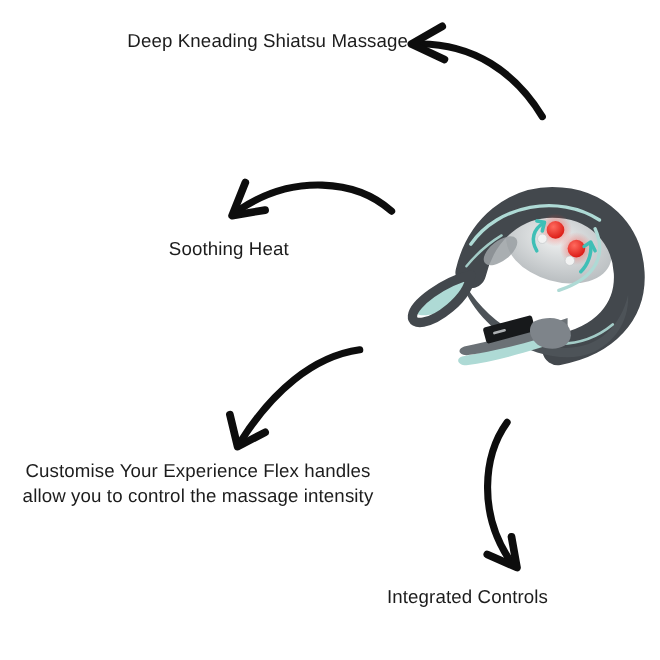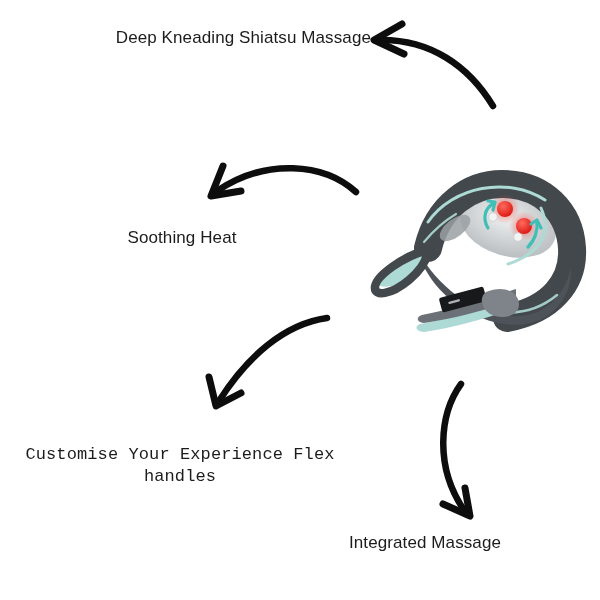--- a/index.html
+++ b/index.html
@@ -20,27 +20,28 @@
   .arrow-head{fill:none;stroke:var(--arrow-black,#0d0d0d);stroke-width:7;stroke-linecap:round;stroke-linejoin:round;}
   #product{position:absolute;left:358px;top:168px;width:244px;height:184px;}
   .teal-arrow{fill:none;stroke:var(--teal-rotation-arrow,#3fbfb6);stroke-width:3.2;stroke-linecap:round;stroke-linejoin:round;}
   .mint-pipe{fill:none;stroke:var(--mint,#aedad5);stroke-linecap:round;}
 </style>
 </head>
 <body>
 
 <div class="label" style="left:12px;top:27px;width:359px;text-align:right;">Deep Kneading Shiatsu Massage</div>
 
-<div class="label" style="left:82px;top:216px;width:200px;margin-top:11px;">Soothing Heat</div>
+<div class="label" style="left:108px;top:216px;width:200px;">Soothing Heat</div>
 
-<div class="label" style="left:0px;top:444px;width:360px;font-family:Liberation Mono, monospace;">
+<div class="label" style="left:0px;top:418px;width:360px;">
   <div>Customise Your Experience Flex handles</div>
+  <div>allow you to control the massage intensity</div>
 </div>
 
-<div class="label" style="left:325px;top:532px;width:200px;">Integrated Massage</div>
+<div class="label" style="left:325px;top:532px;width:200px;">Integrated Controls</div>
 
 <svg id="arrows" viewBox="0 0 600 600">
   <g>
     <path class="arrow-line" d="M 493,106 C 468,65 430,40 382,40"></path>
     <path class="arrow-head" d="M 402,24 L 374,40 L 404,54"></path>
   </g>
   <g>
     <path class="arrow-line" d="M 356,192 C 324,163 266,158 217,191"></path>
     <path class="arrow-head" d="M 223,166 L 211,196 L 241,191"></path>
   </g>

